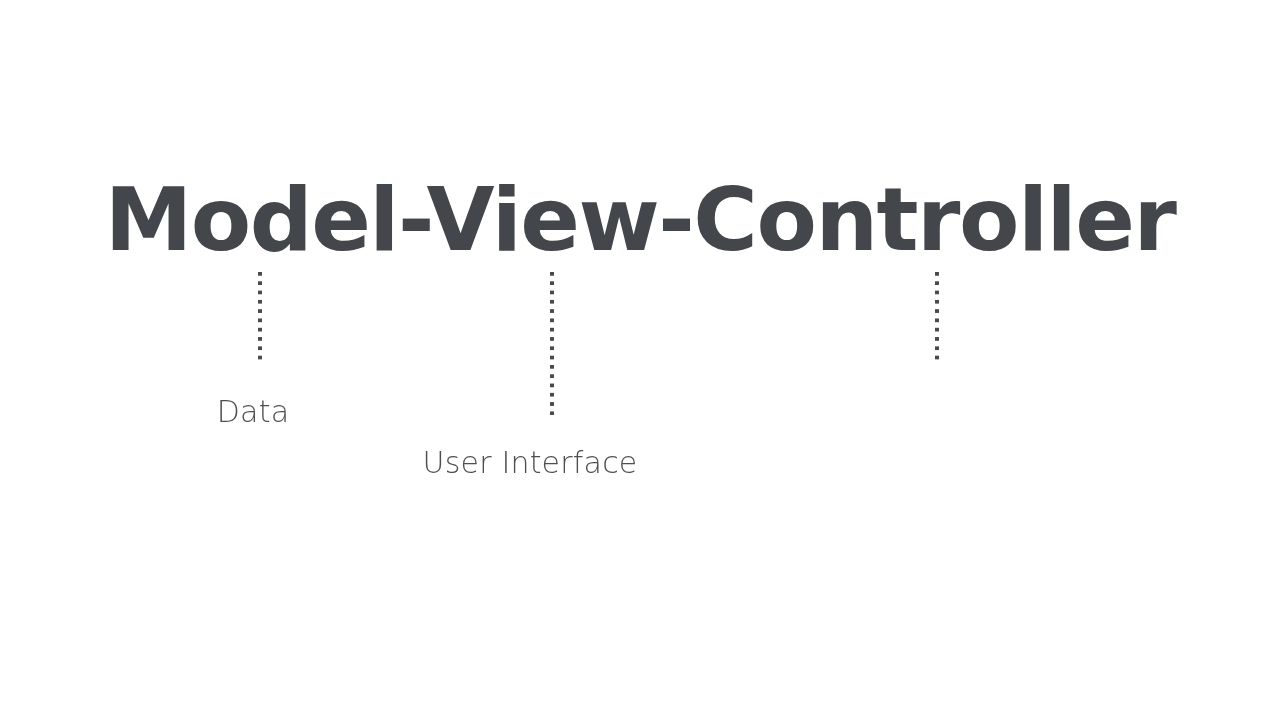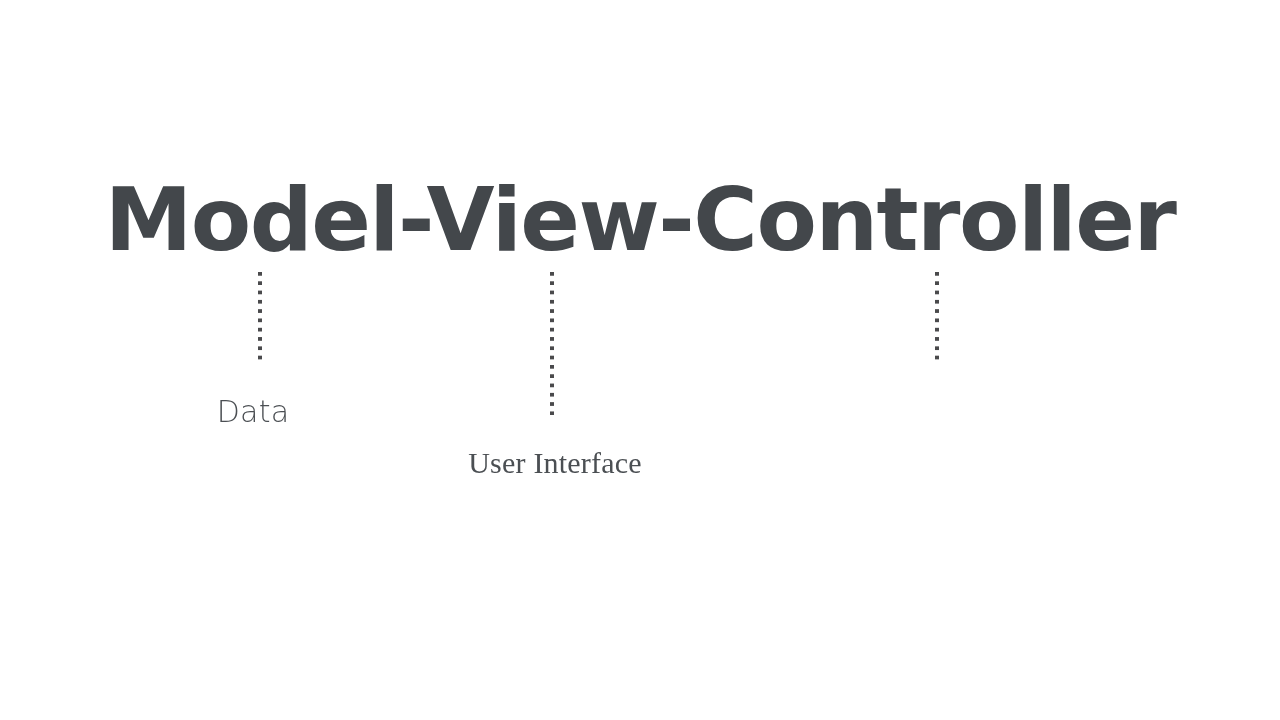--- a/index.html
+++ b/index.html
@@ -74,16 +74,16 @@
   <div class="title">Model-View-Controller</div>
 
   <div class="connector" style="left:258px; top:272px; height:93px;"></div>
 
   <div class="connector" style="left:550px; top:272px; height:143px;"></div>
 
   <div class="connector" style="left:935px; top:272px; height:93px;"></div>
 
   <div class="leaf-label" style="left:253px; top:386px;">Data</div>
 
-  <div class="leaf-label" style="left:555px; top:437px;font-family:Liberation Serif, serif;">User Interface</div>
+  <div class="leaf-label" style="left:530px; top:437px;">User Interface</div>
 
 
 </div>
 
 </body></html>

